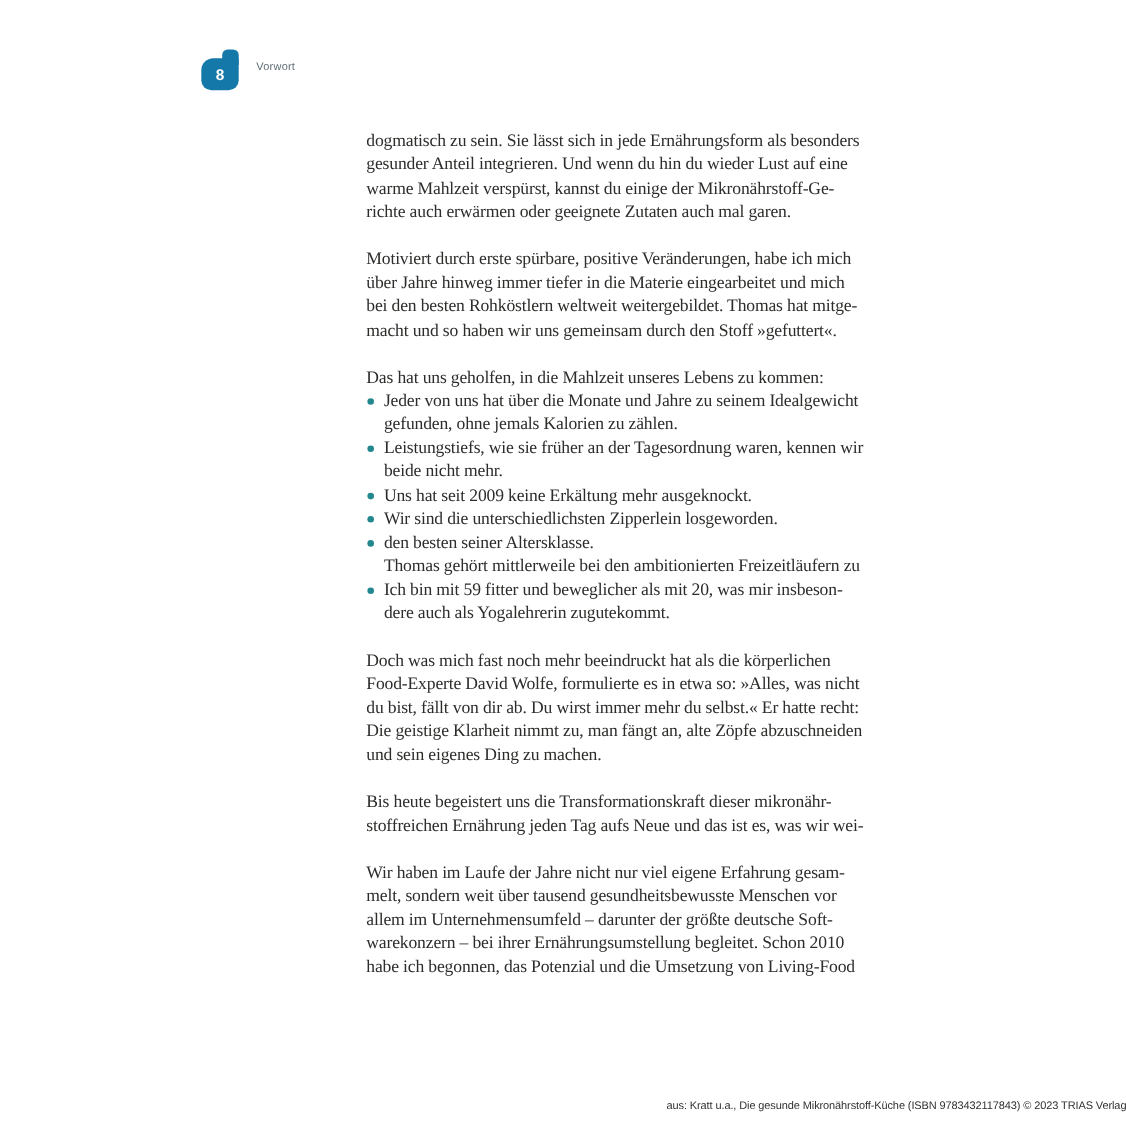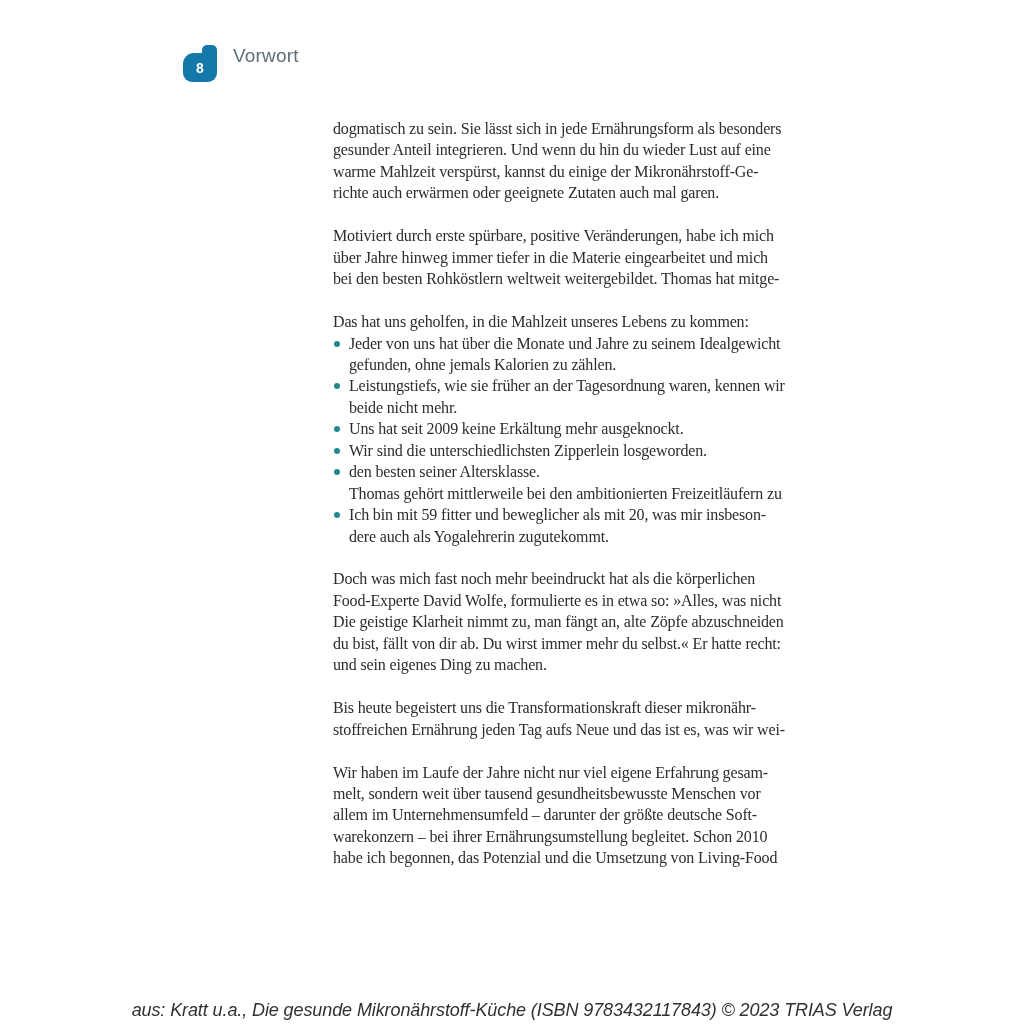--- a/index.html
+++ b/index.html
@@ -52,22 +52,23 @@
   }
   .badge-number {
     color: #ffffff;
     font-family: "Liberation Sans", sans-serif;
     font-size: 14px;
     font-weight: bold;
     line-height: 1;
   }
   .section-label {
     margin-left: 16px;
+    margin-top: 11px;
     font-family: "Liberation Sans", sans-serif;
-    font-size: 19px;
+    font-size: 10px;
     color: var(--label-gray, #5e6d76);
     letter-spacing: 0.2px;
   }
 
   
   .content {
     position: absolute;
     left: 333px;
     top: 118px;
     width: 510px;
@@ -90,26 +91,25 @@
     margin: 8px 9px 0 1px;
   }
   .bullet-text { min-width: 0; }
 
   
   .footer {
     position: absolute;
     top: 1000px;
     left: 0;
     width: 100%;
-    text-align: center;
+    text-align: right;
     font-family: "Liberation Sans", sans-serif;
-    font-size: 18px;
+    font-size: 10px;
     letter-spacing: -0.1px;
     color: var(--footer-text, #303030);
-    font-style: italic;
   }
 </style>
 </head>
 <body>
 
 <div class="page">
 
   <div class="header">
     <div class="badge">
       <div class="badge-tab"></div>
@@ -124,20 +124,21 @@
       <div class="block">
         <div class="line">dogmatisch zu sein. Sie lässt sich in jede Ernährungsform als besonders</div>
         <div class="line">gesunder Anteil integrieren. Und wenn du hin du wieder Lust auf eine</div>
         <div class="line">warme Mahlzeit verspürst, kannst du einige der Mikronährstoff-Ge-</div>
         <div class="line">richte auch erwärmen oder geeignete Zutaten auch mal garen.</div>
       </div>
       <div class="block">
         <div class="line">Motiviert durch erste spürbare, positive Veränderungen, habe ich mich</div>
         <div class="line">über Jahre hinweg immer tiefer in die Materie eingearbeitet und mich</div>
         <div class="line">bei den besten Rohköstlern weltweit weitergebildet. Thomas hat mitge-</div>
+        <div class="line">macht und so haben wir uns gemeinsam durch den Stoff »gefuttert«.</div>
       </div>
       <div class="block">
         <div class="line">Das hat uns geholfen, in die Mahlzeit unseres Lebens zu kommen:</div>
         <div class="bullet-item">
           <span class="dot"></span>
           <div class="bullet-text">
             <div class="line">Jeder von uns hat über die Monate und Jahre zu seinem Idealgewicht</div>
             <div class="line">gefunden, ohne jemals Kalorien zu zählen.</div>
           </div>
         </div>
@@ -171,22 +172,22 @@
           <span class="dot"></span>
           <div class="bullet-text">
             <div class="line">Ich bin mit 59 fitter und beweglicher als mit 20, was mir insbeson-</div>
             <div class="line">dere auch als Yogalehrerin zugutekommt.</div>
           </div>
         </div>
       </div>
       <div class="block">
         <div class="line">Doch was mich fast noch mehr beeindruckt hat als die körperlichen</div>
         <div class="line">Food-Experte David Wolfe, formulierte es in etwa so: »Alles, was nicht</div>
+        <div class="line">du bist, fällt von dir ab. Du wirst immer mehr du selbst.« Er hatte recht:</div>
         <div class="line">Die geistige Klarheit nimmt zu, man fängt an, alte Zöpfe abzuschneiden</div>
-        <div class="line">du bist, fällt von dir ab. Du wirst immer mehr du selbst.« Er hatte recht:</div>
         <div class="line">und sein eigenes Ding zu machen.</div>
       </div>
       <div class="block">
         <div class="line">Bis heute begeistert uns die Transformationskraft dieser mikronähr-</div>
         <div class="line">stoffreichen Ernährung jeden Tag aufs Neue und das ist es, was wir wei-</div>
       </div>
       <div class="block">
         <div class="line">Wir haben im Laufe der Jahre nicht nur viel eigene Erfahrung gesam-</div>
         <div class="line">melt, sondern weit über tausend gesundheitsbewusste Menschen vor</div>
         <div class="line">allem im Unternehmensumfeld – darunter der größte deutsche Soft-</div>

